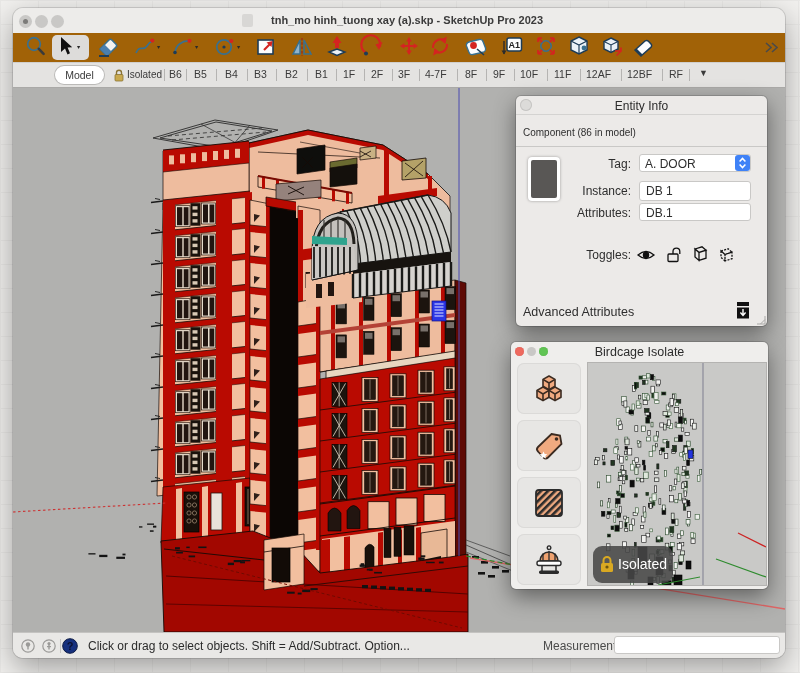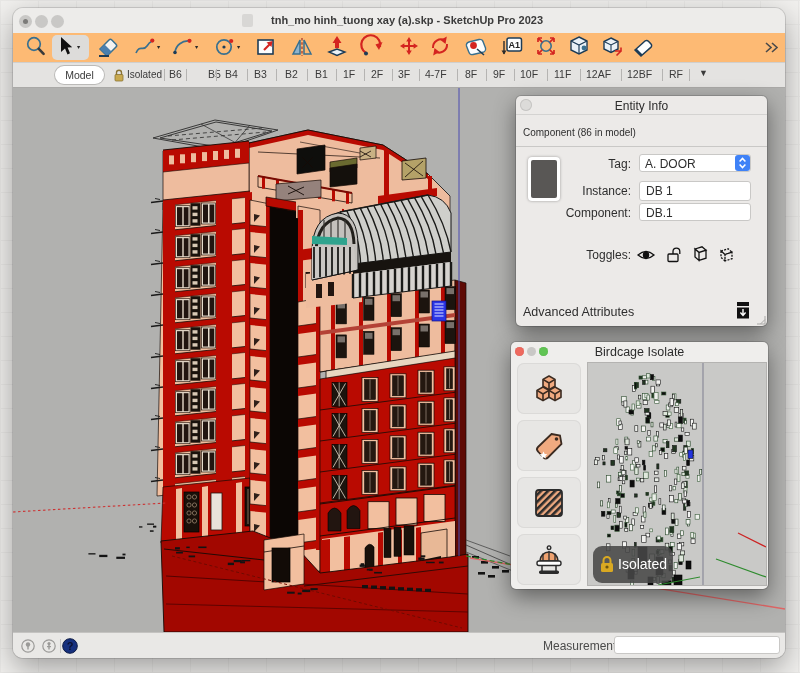--- a/index.html
+++ b/index.html
@@ -12,21 +12,21 @@
     background:#ecebe9; border-radius:10px; overflow:hidden;
     box-shadow:0 10px 30px rgba(0,0,0,.35), 0 0 0 1px rgba(0,0,0,.12); }
   .titlebar { position:absolute; left:0; top:0; width:100%; height:25px; background:#edecea; }
   .tl { position:absolute; top:7px; width:13px; height:13px; border-radius:50%; background:#c9c8c6; }
   .tl.b1 { left:6px; }
   .tl.b1::after { content:""; position:absolute; left:4px; top:4px; width:5px; height:5px; border-radius:50%; background:#7c7b79; }
   .tl.b2 { left:22px; }
   .tl.b3 { left:38px; }
   .doc-ico { position:absolute; left:229px; top:6px; width:11px; height:13px; background:#d8d7d5; border-radius:2px; }
   .title { position:absolute; top:6px; left:8px; width:100%; text-align:center; font-size:11px; font-weight:bold; color:#3b3b3b; letter-spacing:0; }
-  .toolbar { position:absolute; left:0; top:25px; width:100%; height:29px; background:#fdba74; }
+  .toolbar { position:absolute; left:0; top:25px; width:100%; height:29px; background:#a16207; }
   .tabbar { position:absolute; left:0; top:54px; width:100%; height:26px; background:#e4e3e1; border-top:1px solid #d0cfcd; border-bottom:1px solid #aaa9a7; font-size:10.5px; color:#3a3a3a;padding-left:19px; }
   .viewport { position:absolute; left:0; top:80px; width:100%; height:544px; background:#b1b1af; }
   .statusbar { position:absolute; left:0; top:624px; width:100%; height:26px; background:#e9e8e6; border-top:1px solid #c4c3c1; font-size:12px; color:#2b2b2b; }
   .panel { position:absolute; background:#eceae8; border-radius:5px; box-shadow:0 8px 22px rgba(0,0,0,.45), 0 0 0 1px rgba(0,0,0,.15); }
   .tabtxt { position:absolute; top:5px; }
   .sep { position:absolute; top:6px; width:1px; height:12px; background:#b5b4b2; }
   .bbtn { position:absolute; left:6px; width:64px; height:51px; background:#e7e6e4; border-radius:7px; box-shadow:inset 0 0 0 1px #dbdad8; display:flex; align-items:center; justify-content:center; }
   .ptitle { position:absolute; top:0; left:0; width:100%; text-align:center; font-size:12px; color:#2c2c2c; }
 </style>
 </head>
@@ -164,21 +164,21 @@
   <div class="tabbar" id="tabbar">
     <div style="position:absolute;left:42px;top:3px;width:49px;height:18px;background:#fff;border-radius:9px;box-shadow:0 0 0 1px rgba(0,0,0,.18);text-align:center;line-height:18px;">Model</div>
     <svg style="position:absolute;left:100px;top:6px;" width="12" height="13" viewBox="0 0 12 13">
         <rect x="2" y="5.5" width="8" height="6.5" rx="1" fill="#c9a94e" stroke="#8a7433" stroke-width=".8"></rect>
         <path d="M3.5 6V3.8a2.5 2.5 0 0 1 5 0V6" fill="none" stroke="#8a7433" stroke-width="1.4"></path>
       </svg>
     <span class="tabtxt" style="left:114px;font-size:10px;top:6px;">Isolated</span>
     <span class="sep" style="left:151px;"></span>
       <span class="tabtxt" style="left:156px;">B6</span>
       <span class="sep" style="left:173px;"></span>
-    <span class="tabtxt" style="left:195px;text-align:right;">B5</span>
+    <span class="tabtxt" style="left:181px;text-align:right;">B5</span>
       <span class="sep" style="left:203px;"></span>
     <span class="tabtxt" style="left:212px;">B4</span>
       <span class="sep" style="left:234px;"></span>
     <span class="tabtxt" style="left:241px;">B3</span>
       <span class="sep" style="left:263px;"></span>
     <span class="tabtxt" style="left:272px;">B2</span>
       <span class="sep" style="left:294px;"></span>
     <span class="tabtxt" style="left:302px;">B1</span>
       <span class="sep" style="left:323px;"></span>
     <span class="tabtxt" style="left:330px;">1F</span>
@@ -743,20 +743,21 @@
       <circle cx="28" cy="7" r="6.2" fill="none" stroke="#9b9a98" stroke-width="1.2"></circle>
       <circle cx="28" cy="4.6" r="1.6" fill="#9b9a98"></circle>
         <rect x="27.3" y="6" width="1.4" height="4.5" fill="#9b9a98"></rect>
         <rect x="26" y="7" width="4" height="1.2" fill="#9b9a98"></rect>
       <rect x="39" y="0" width="1" height="14" fill="#c6c5c3"></rect>
     </svg>
     <svg style="position:absolute;left:49px;top:5px;" width="16" height="16" viewBox="0 0 16 16">
       <circle cx="8" cy="8" r="7.3" fill="#16307e" stroke="#0d1b45" stroke-width="1"></circle>
       <text x="8" y="12" text-anchor="middle" font-family="Liberation Sans" font-size="11" font-weight="bold" fill="#0a1030">?</text>
     </svg>
+    <div style="position:absolute;left:75px;top:6px;">Click or drag to select objects. Shift = Add/Subtract. Option...</div>
     <div style="position:absolute;left:530px;top:6px;color:#4a4a4a;">Measurements</div>
     <div style="position:absolute;left:601px;top:3px;width:166px;height:18px;background:#fff;border:1px solid #c9c8c6;border-radius:3px;"></div>
   </div>
 </div>
 
 <div class="panel entity" id="entitypanel" style="left:516px; top:96px; width:251px; height:230px; font-size:12px; color:#2e2e2e;">
   <div style="position:absolute;left:4px;top:3px;width:12px;height:12px;border-radius:50%;background:#dcdbd9;box-shadow:inset 0 0 0 1px #c6c5c3;"></div>
   <div class="ptitle" style="top:3px;">Entity Info</div>
   <div style="position:absolute;left:0;top:18px;width:100%;height:1px;background:#d4d3d1;"></div>
   <div style="position:absolute;left:7px;top:31px;font-size:10px;">Component (86 in model)</div>
@@ -766,21 +767,21 @@
   <div style="position:absolute;left:55px;top:61px;width:60px;text-align:right;">Tag:</div>
   <div style="position:absolute;left:123px;top:58px;width:112px;height:18px;background:#fff;border:1px solid #c9c8c6;border-radius:3px;"></div>
   <div style="position:absolute;left:129px;top:61px;">A. DOOR</div>
   <div style="position:absolute;left:219px;top:59px;width:15px;height:16px;background:#3f82f7;border-radius:3px;">
     <svg width="15" height="16" viewBox="0 0 15 16">
         <path d="M4.6 6.4 L7.5 3.4 L10.4 6.4 M4.6 9.6 L7.5 12.6 L10.4 9.6" stroke="#fff" stroke-width="1.5" fill="none"></path>
       </svg>
   </div>
   <div style="position:absolute;left:35px;top:88px;width:80px;text-align:right;">Instance:</div>
   <div style="position:absolute;left:123px;top:85px;width:112px;height:18px;background:#fff;border:1px solid #c9c8c6;border-radius:3px;padding:2px 0 16px 6px;">DB 1</div>
-  <div style="position:absolute;left:35px;top:110px;width:80px;text-align:right;">Component:</div>
+  <div style="position:absolute;left:35px;top:110px;width:80px;text-align:right;">Attributes:</div>
   <div style="position:absolute;left:123px;top:107px;width:112px;height:18px;background:#fff;border:1px solid #c9c8c6;border-radius:3px;padding:2px 0 14px 6px;">DB.1</div>
   <div style="position:absolute;left:35px;top:152px;width:80px;text-align:right;">Toggles:</div>
   <svg style="position:absolute;left:121px;top:149px;" width="104" height="20" viewBox="0 0 104 20">
     <g stroke="#111" fill="none" stroke-width="1.3">
       <path d="M1 10 Q9 3 17 10 Q9 17 1 10 Z"></path>
         <circle cx="9" cy="10" r="2.6" fill="#111"></circle>
       <rect x="31" y="9" width="10" height="7.5" rx="1"></rect>
         <path d="M36 9 V6.5 a3.4 3.4 0 0 1 6.8 0 V 9"></path>
       <path d="M58 4 l7 -2.2 4 3.4 -7 2.2 Z M58 4 l0 8 4 3.4 0 -8 Z M62 7.4 l7 -2.2 0 8 -7 2.2 Z"></path>
       <path d="M84 6 l7 -2.2 4 3.4 -7 2.2 Z M84 6 l0 6.5 4 3.4 0 -6.5 Z M88 9.4 l7 -2.2 0 6.5 -7 2.2 Z" stroke-dasharray="2 1.3"></path>

